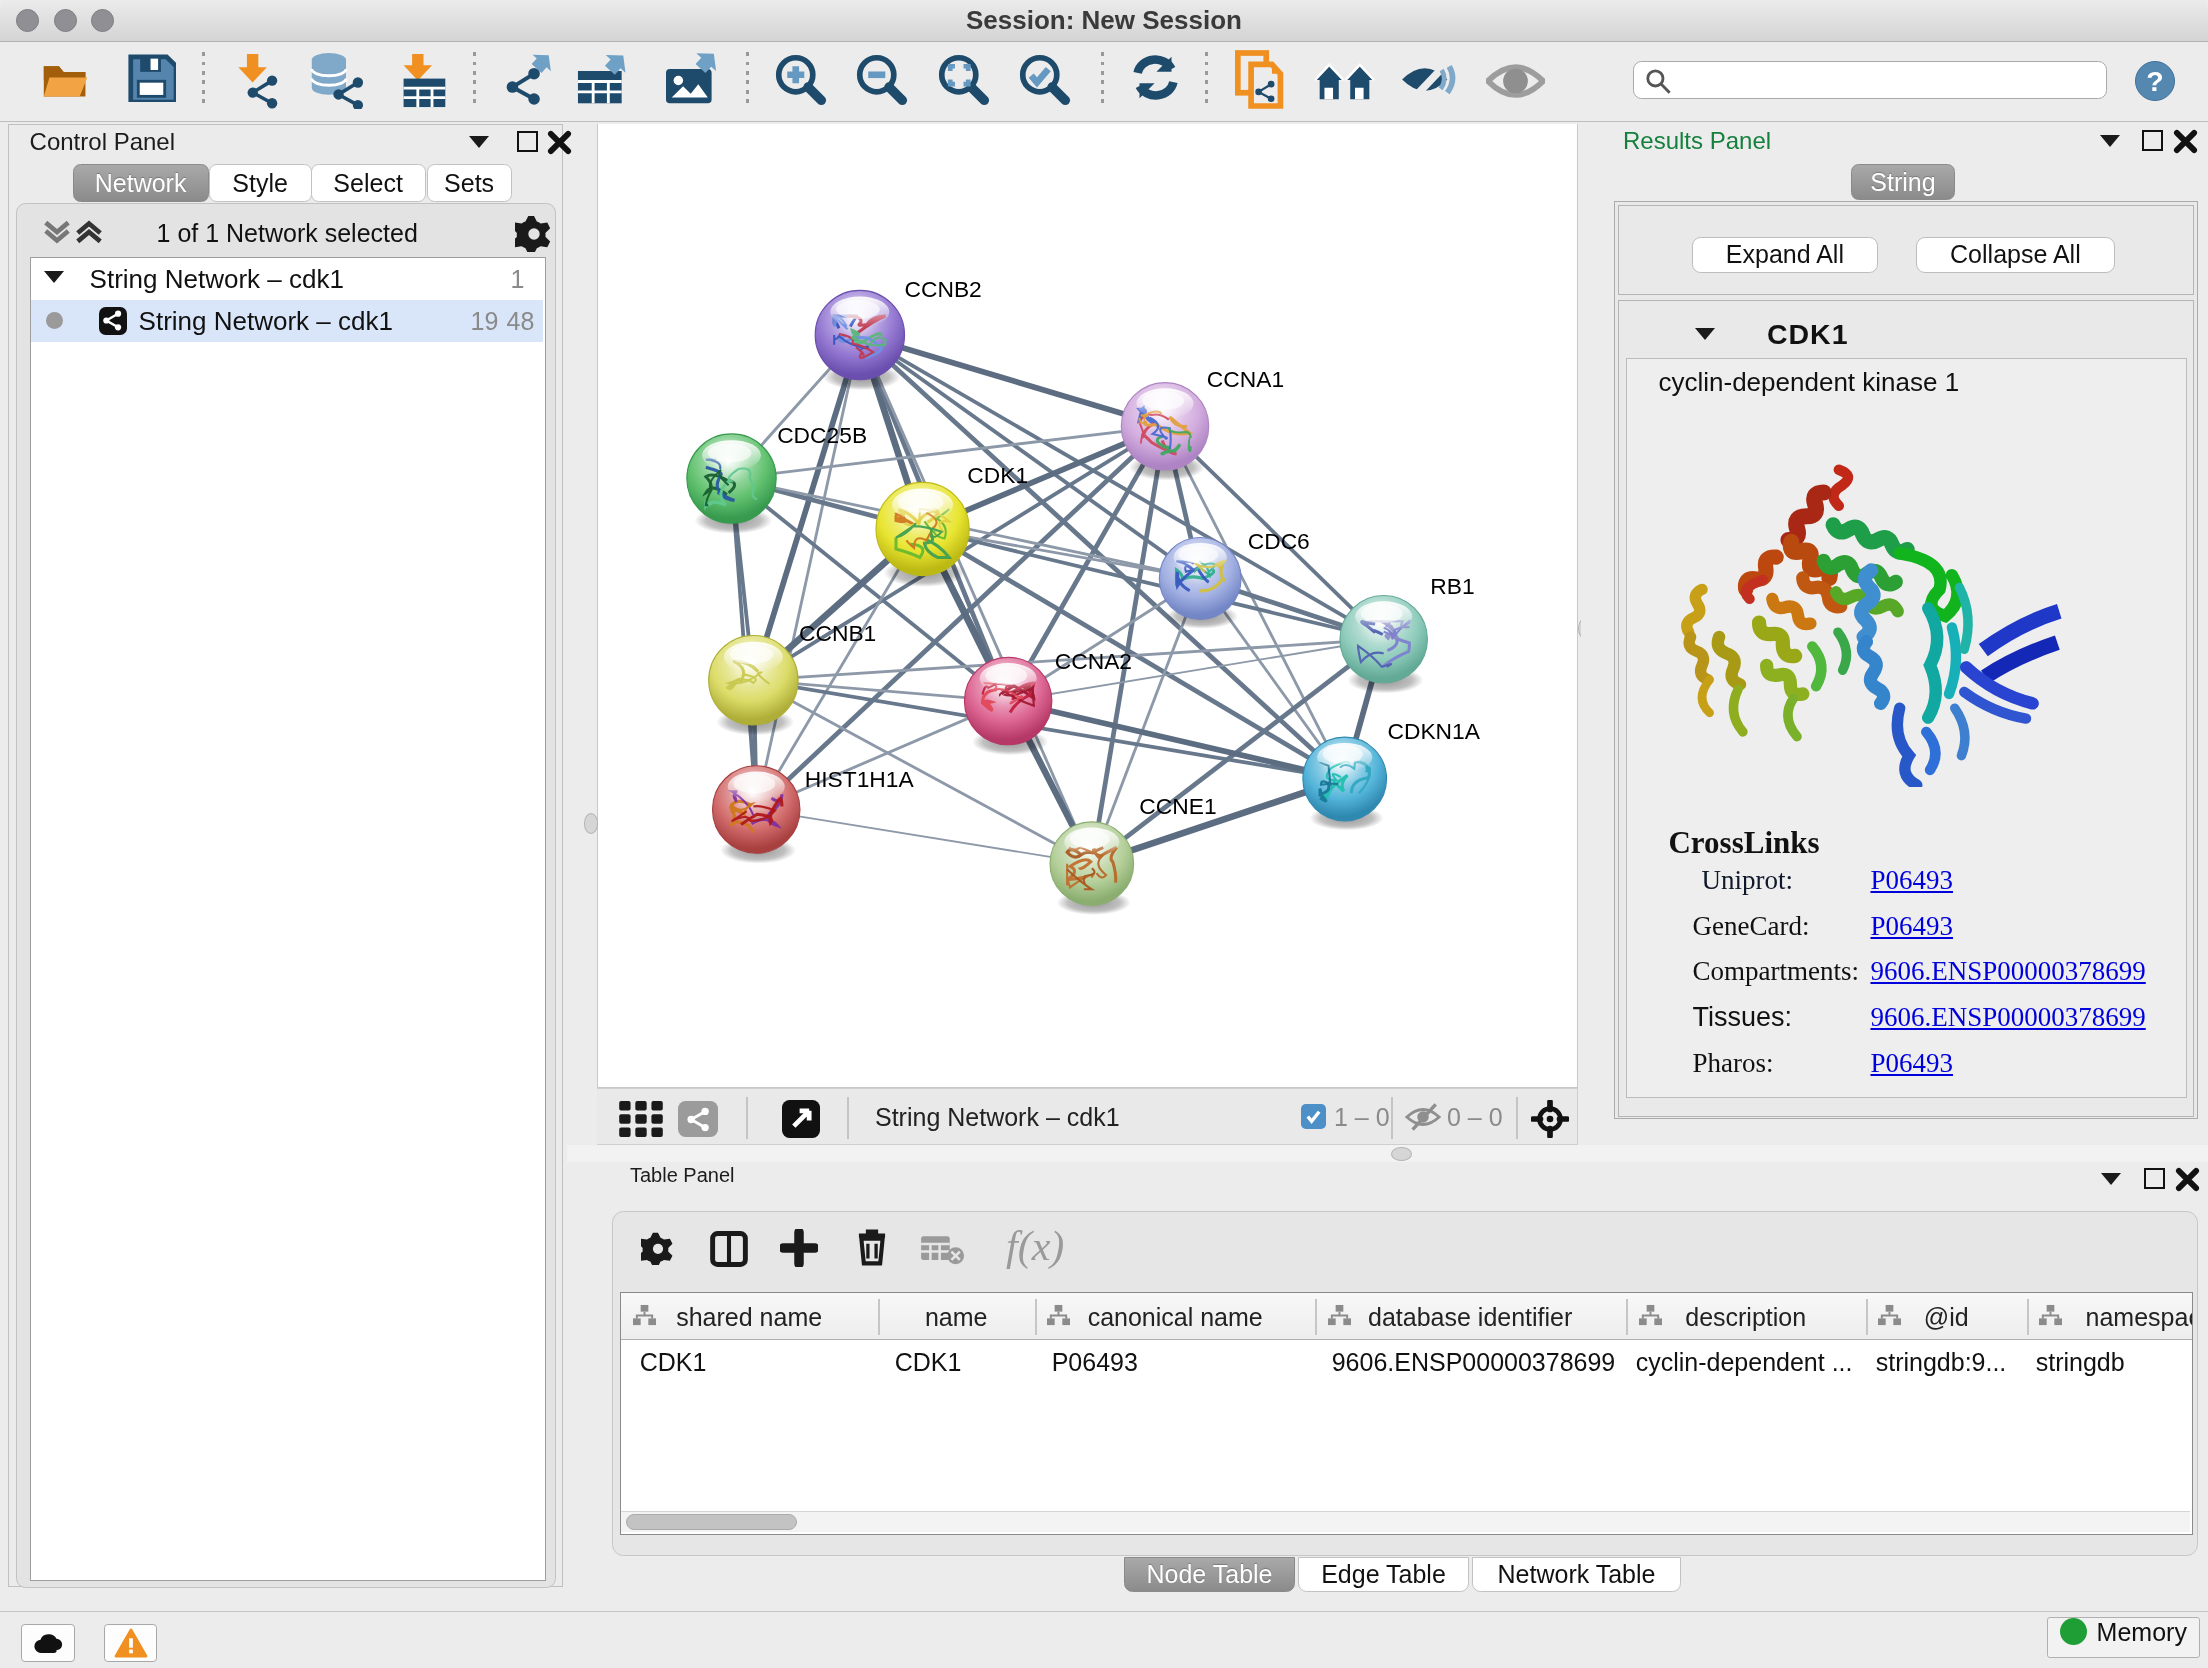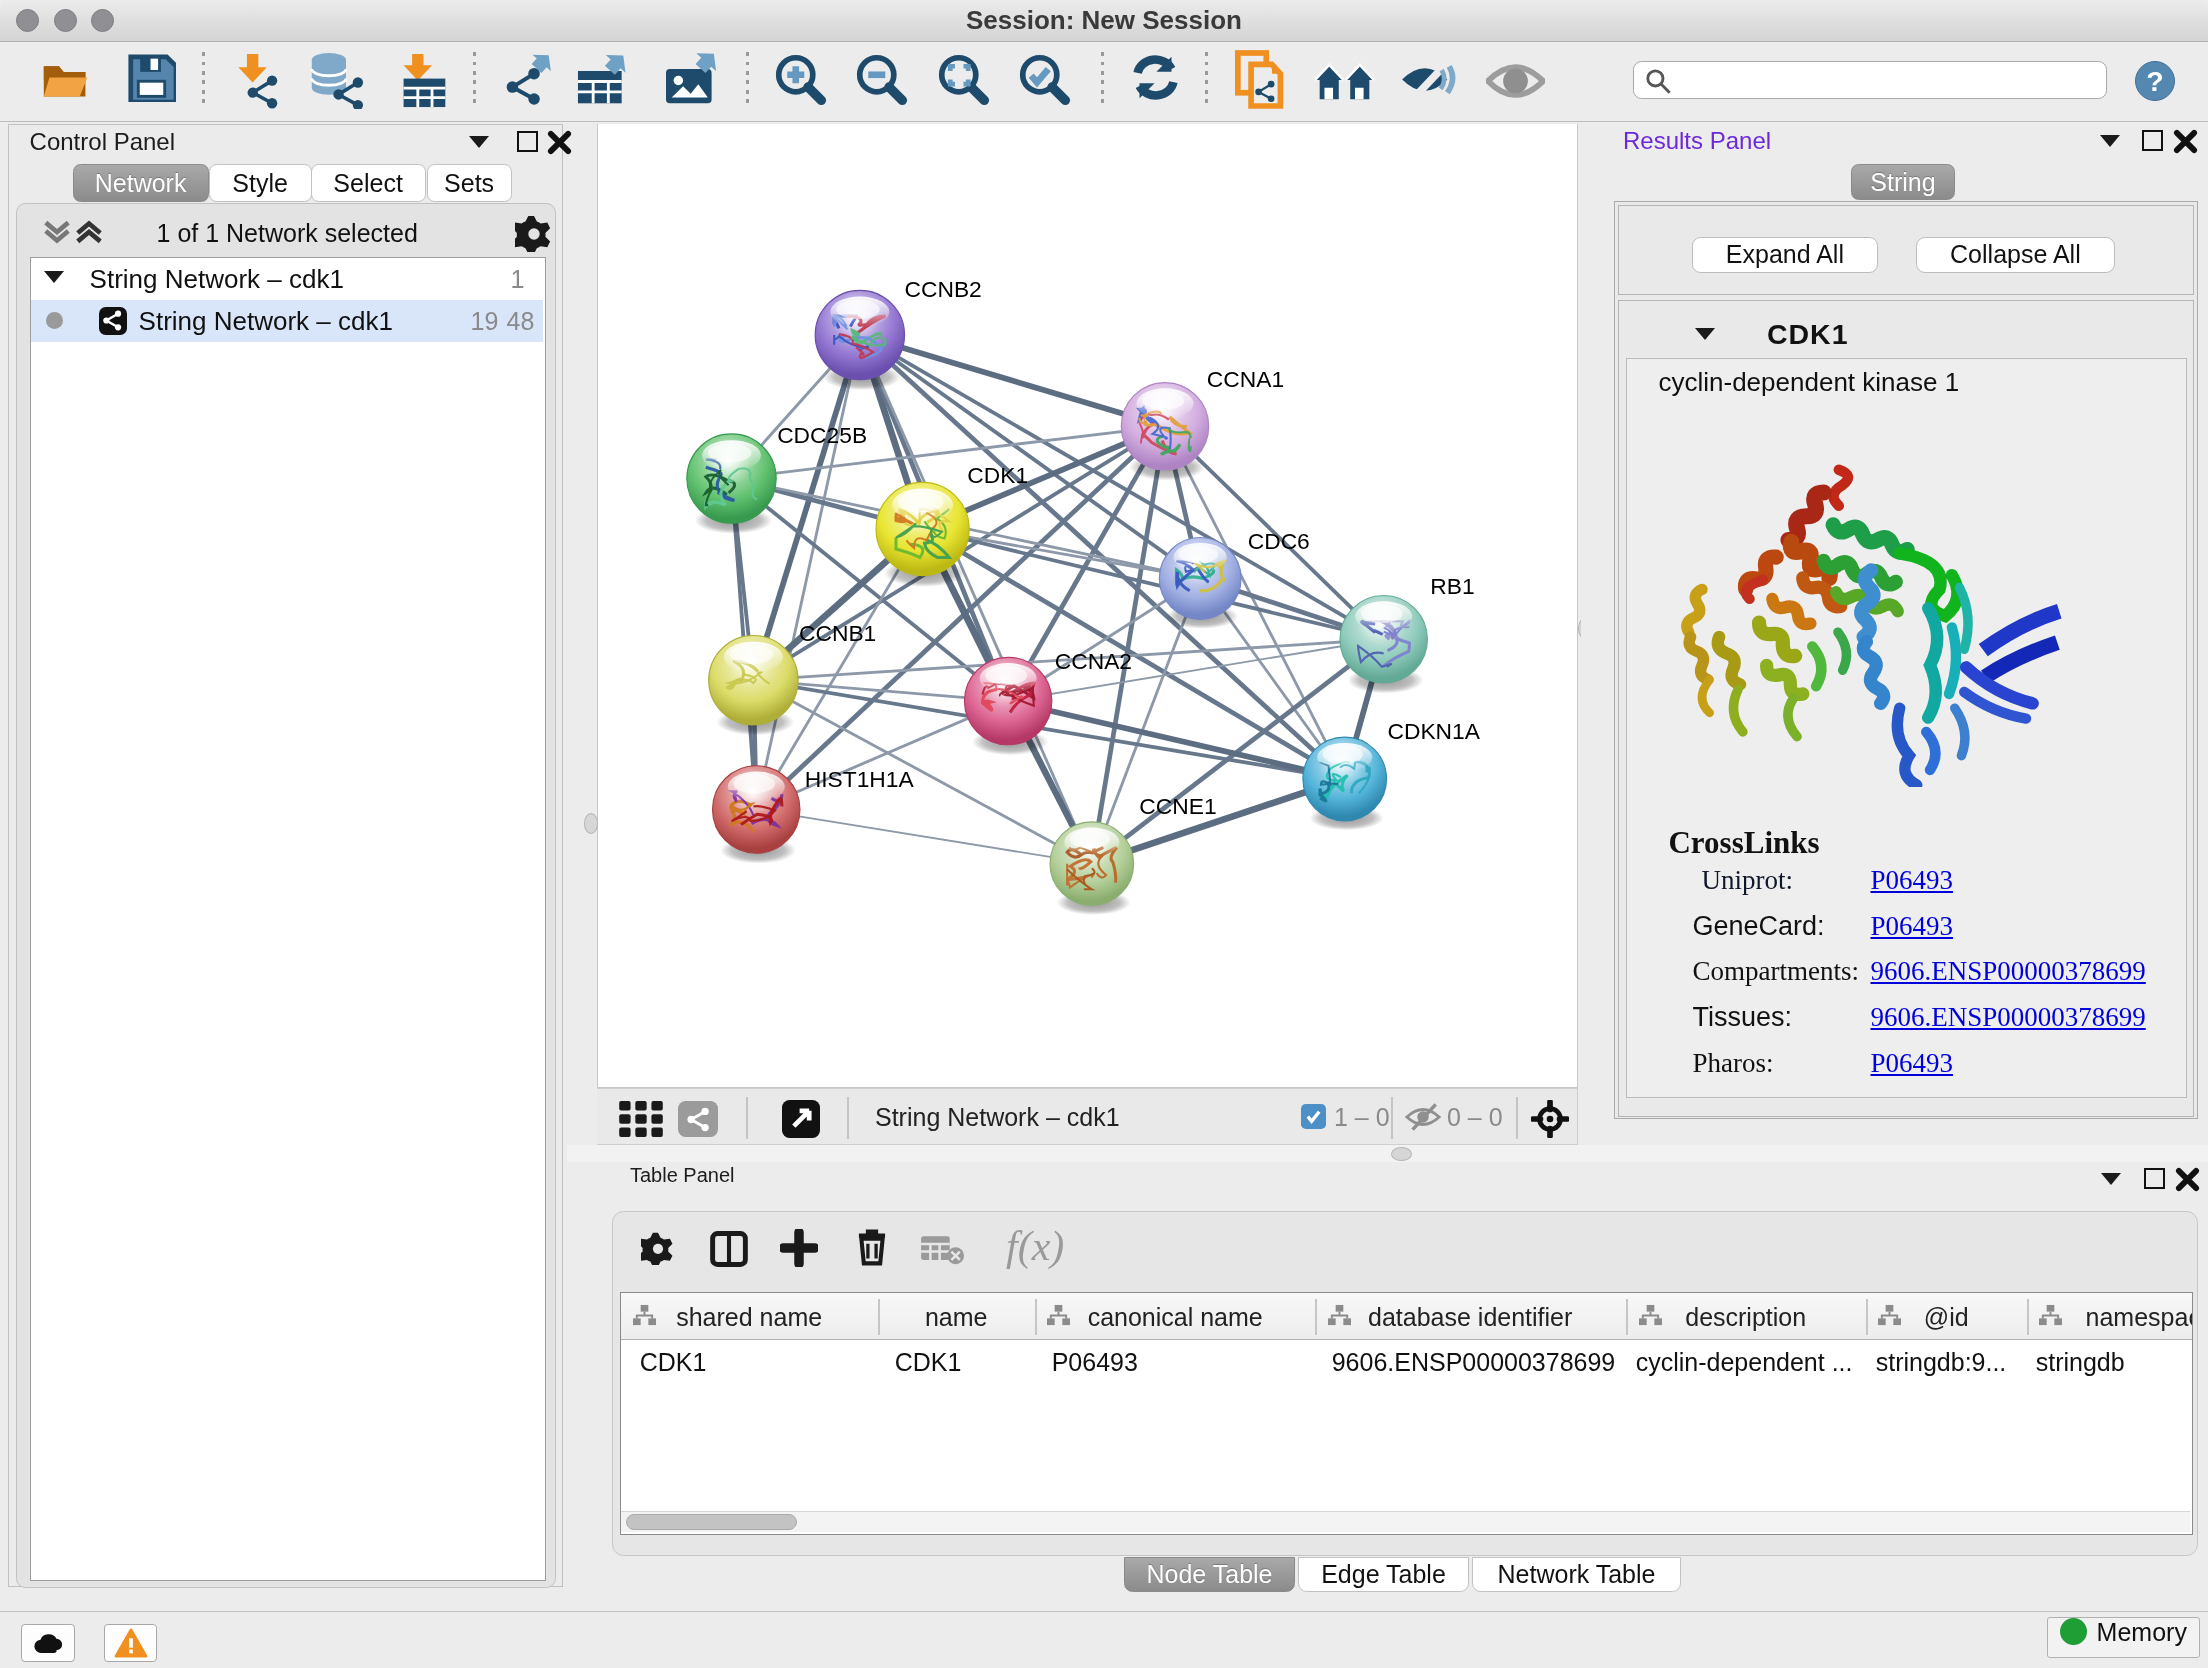--- a/index.html
+++ b/index.html
@@ -549,21 +549,21 @@
       <circle cx="20" cy="20" r="11" fill="none" stroke="#111" stroke-width="5"></circle>
       <path d="M20 2 v8 M20 30 v8 M2 20 h8 M30 20 h8" stroke="#111" stroke-width="6" stroke-linecap="round"></path>
       <circle cx="20" cy="20" r="3.5" fill="#111"></circle>
     </svg>
   </div>
 <div class="abs" style="left:567px;top:1145px;width:1642px;height:17px;background:#f2f2f2"></div>
 <div class="abs" style="left:1391px;top:1147px;width:21px;height:14.3px;border-radius:50%;background:#d6d6d6;border:1px solid #b5b5b5"></div>
 <div class="abs" style="left:584px;top:813px;width:14.3px;height:21px;border-radius:50%;background:#d6d6d6;border:1px solid #b5b5b5"></div>
 <div class="abs" style="left:1578px;top:618px;width:14.3px;height:21px;border-radius:50%;background:#d6d6d6;border:1px solid #b5b5b5"></div>
 <div class="abs" style="left:1581px;top:124px;width:628px;height:1021px;background:#ececec">
-    <div class="abs" style="left:42px;top:2.9px;font-size:24px;color:#6d28d9">Results Panel</div>
+    <div class="abs" style="left:42px;top:2.9px;font-size:24px;color:#15803d">Results Panel</div>
     <div class="abs icon-tri" style="left:519px;top:11.4px"></div>
     <div class="abs" style="left:561px;top:5.7px;width:21px;height:21px;border:2.9px solid #111"></div>
     <svg class="abs" style="left:592px;top:4.8px" width="25" height="25" viewBox="0 0 26 26">
       <path d="M4 4 L22 22 M22 4 L4 22" stroke="#111" stroke-width="6" stroke-linecap="round"></path>
     </svg>
     <div class="tab active" style="left:270px;top:40px;width:104px;height:36px">String</div>
     <div class="abs" style="left:33px;top:77px;width:584px;height:918px;background:#e9e9e9;border:1px solid #ababab">
       <div class="abs" style="left:2.9px;top:2.9px;width:576px;height:90px;border:1px solid #b5b5b5">
         <div class="abs" style="left:73px;top:31px;width:186px;height:36px;background:#fff;border:1.9px solid #bdbdbd;border-radius:8.6px;display:flex;align-items:center;justify-content:center;font-size:25px;color:#111">Expand All</div>
         <div class="abs" style="left:297px;top:31px;width:199px;height:36px;background:#fff;border:1.9px solid #bdbdbd;border-radius:9px;display:flex;align-items:center;justify-content:center;font-size:25px;color:#111">Collapse All</div>
@@ -604,21 +604,21 @@
             <path d="M398 188 Q356 202 322 224" fill="none" stroke="#1428b8" stroke-width="16" stroke-linecap="butt"></path>
             <path d="M302 214 Q332 242 372 252" fill="none" stroke="#2844d0" stroke-width="13" stroke-linecap="round"></path>
             <path d="M300 240 Q330 262 365 268" fill="none" stroke="#2f55d0" stroke-width="11" stroke-linecap="round"></path>
             <path d="M232 257 Q224 287 242 307 Q230 327 250 338" fill="none" stroke="#2858c8" stroke-width="12" stroke-linecap="round"></path>
             <path d="M260 282 Q277 302 264 322" fill="none" stroke="#2f6fd8" stroke-width="11" stroke-linecap="round"></path>
             <path d="M290 257 Q307 282 297 307" fill="none" stroke="#3f7fd0" stroke-width="10" stroke-linecap="round"></path>
           </svg>
           <div class="abs" style="left:41px;top:466px;font-family:'Liberation Serif',serif;font-size:31px;font-weight:700;color:#111">CrossLinks</div>
           <div class="abs" style="left:74px;top:506px;font-family:Liberation Serif, serif;font-size:27px;color:#0f172a">Uniprot:</div>
           <div class="abs" style="left:243px;top:506px;font-family:'Liberation Serif',serif;font-size:27px;color:#0000dd;text-decoration:underline">P06493</div>
-          <div class="abs" style="left:65px;top:552px;font-family:Liberation Sans, sans-serif;font-size:27px;color:#111">GeneCard:</div>
+          <div class="abs" style="left:65px;top:552px;font-family:Liberation Serif, serif;font-size:27px;color:#111">GeneCard:</div>
           <div class="abs" style="left:243px;top:552px;font-family:'Liberation Serif',serif;font-size:27px;color:#0000dd;text-decoration:underline">P06493</div>
           <div class="abs" style="left:65px;top:597px;font-family:'Liberation Serif',serif;font-size:27px;color:#111">Compartments:</div>
           <div class="abs" style="left:243px;top:597px;font-family:'Liberation Serif',serif;font-size:27px;color:#0000dd;text-decoration:underline">9606.ENSP00000378699</div>
           <div class="abs" style="left:65px;top:643px;font-family:Liberation Sans, sans-serif;font-size:27px;color:#111">Tissues:</div>
           <div class="abs" style="left:243px;top:643px;font-family:'Liberation Serif',serif;font-size:27px;color:#0000dd;text-decoration:underline">9606.ENSP00000378699</div>
           <div class="abs" style="left:65px;top:689px;font-family:'Liberation Serif',serif;font-size:27px;color:#111">Pharos:</div>
           <div class="abs" style="left:243px;top:689px;font-family:'Liberation Serif',serif;font-size:27px;color:#0000dd;text-decoration:underline">P06493</div>
         </div>
       </div>
     </div>

